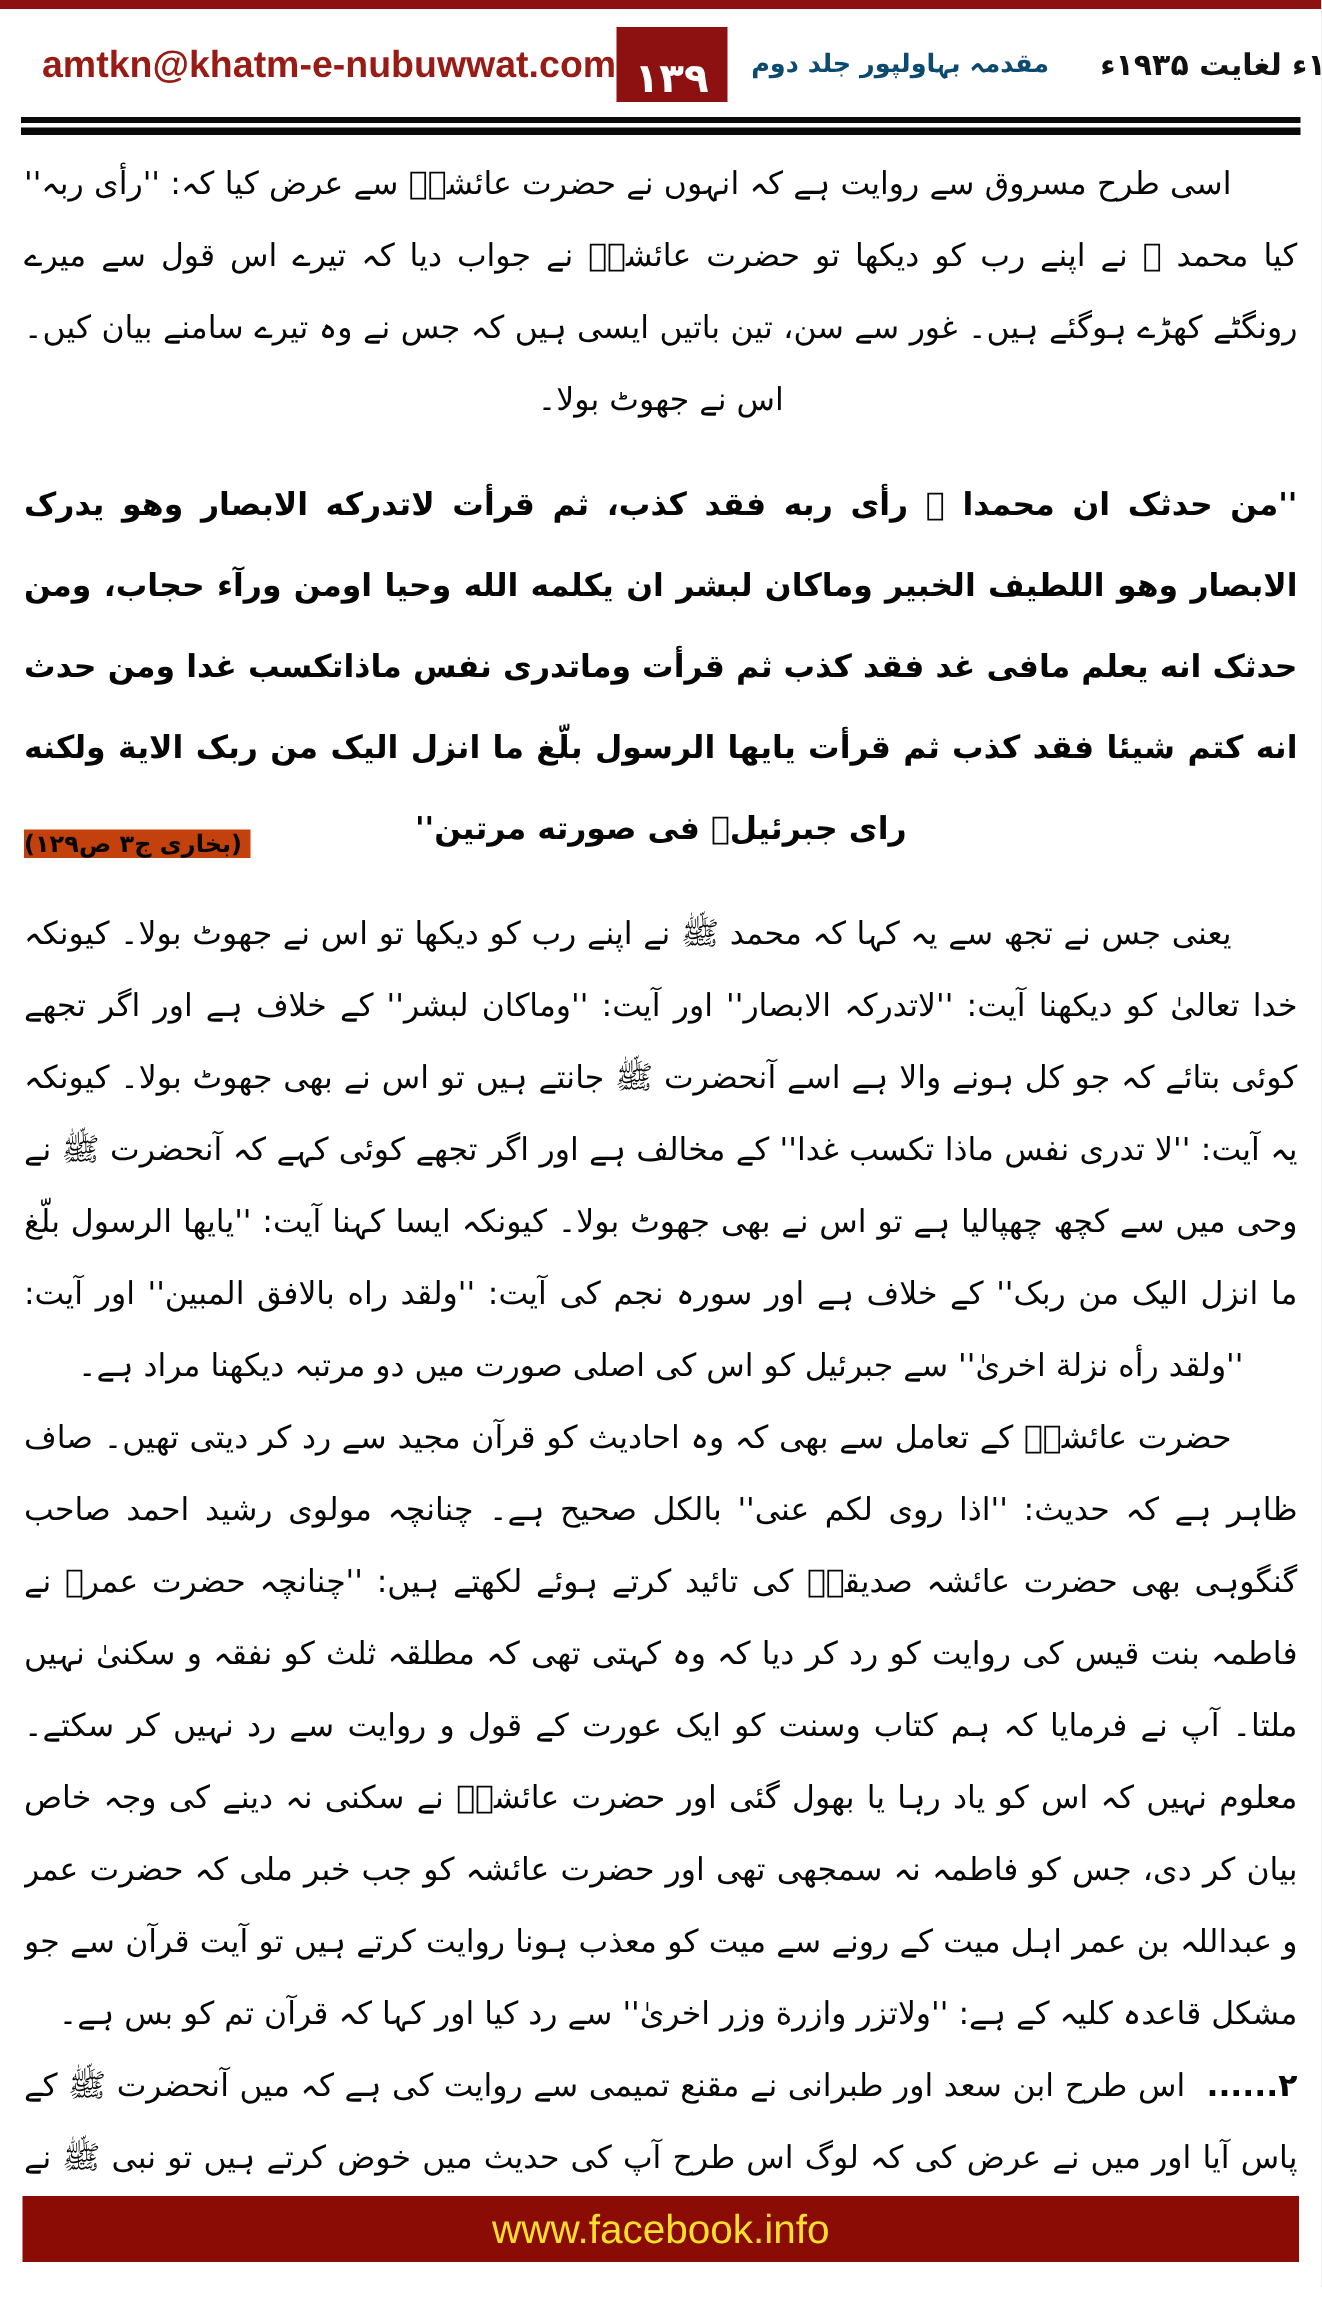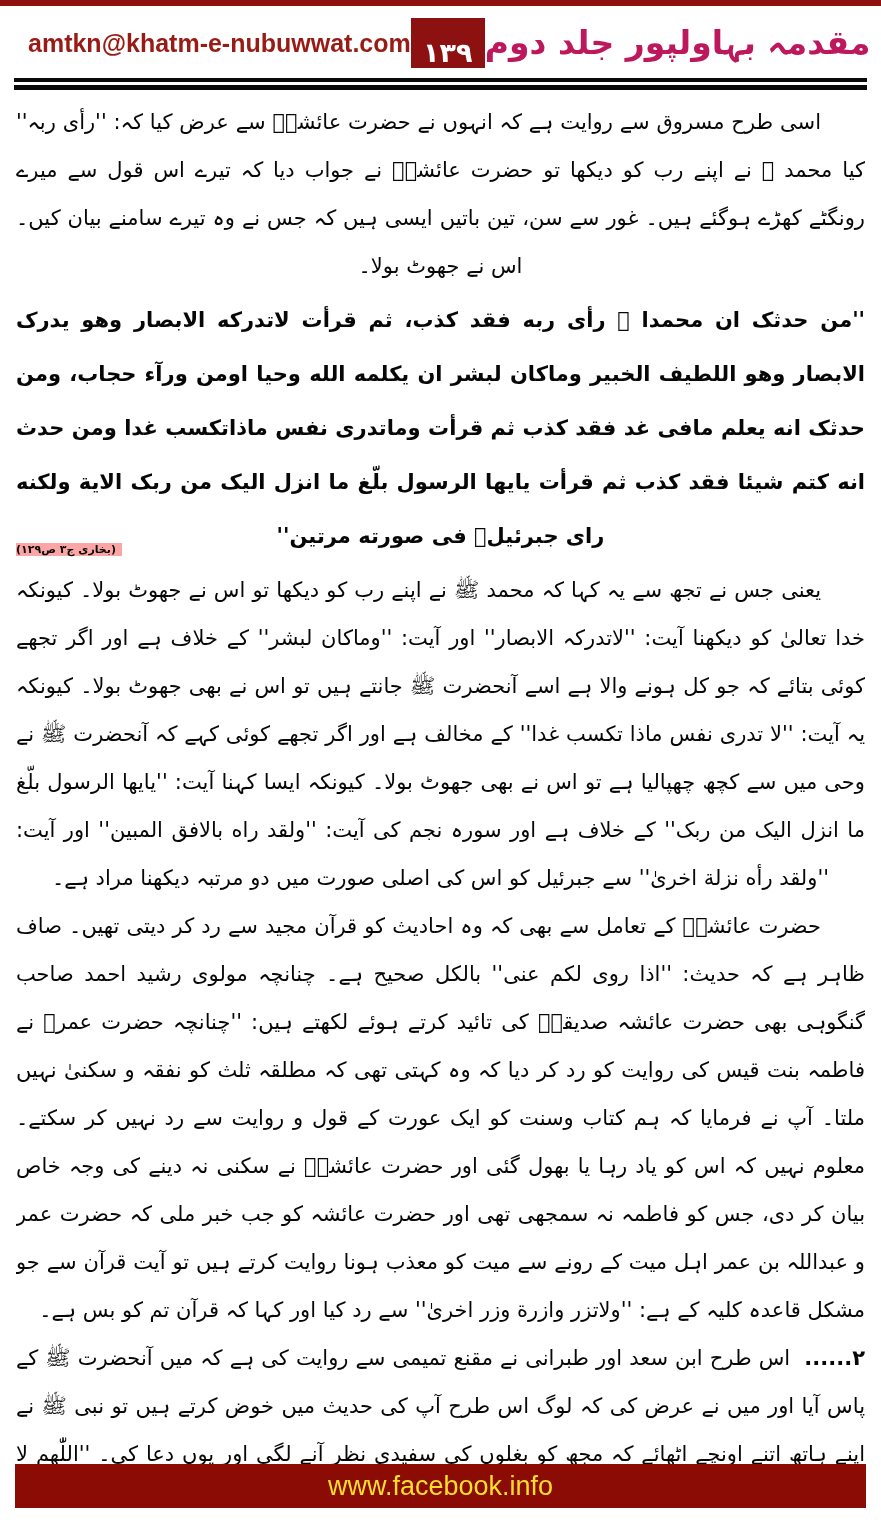--- a/index.html
+++ b/index.html
@@ -22,48 +22,48 @@
   .pagenum-box{
     background:#8e1111;color:#ffffff;min-width:62px;height:50px;
     display:flex;align-items:flex-end;justify-content:center;
     font-size:27px;font-weight:bold;padding:0 6px;
   }
   .header-titles{
     display:flex;flex-direction:row-reverse;align-items:center;gap:34px;
     direction:rtl;white-space:nowrap;
   }
   .book-title{
-    color:#be185d;font-size:33px;font-weight:bold;line-height:1.1;
+    color:#0c4a6e;font-size:17px;font-weight:bold;line-height:1.1;padding-left:16px;
   }
   .date-range{
     color:#111111;font-size:20px;font-weight:bold;line-height:1.1;
   }
   
   .divider{
     margin:0 14px;height:3px;background:#ffffff;
     border-top:4px solid #0a0a0a;border-bottom:5px solid #0a0a0a;
   }
   
   .body{
     direction:rtl;margin:8px 16px 0 16px;height:1368px;overflow:hidden;
     color:#070707;
   }
   p.urdu{
     margin:0;font-size:21px;line-height:48px;text-align:justify;
   }
   p.urdu.indent{text-indent:44px;}
   p.urdu.last-center{text-align-last:center;}
-  .quote-block{position:relative;margin:3px 0;}
+  .quote-block{position:relative;margin:19px 0;}
   p.quote-ar{
     margin:0;font-size:21px;font-weight:bold;line-height:54px;
     text-align:justify;text-align-last:center;
   }
   .citation{
-    position:absolute;left:0;bottom:7px;font-size:11px;font-weight:bold;
-    white-space:nowrap;background:#fca5a5;padding-right:6px;
+    position:absolute;left:0;bottom:7px;font-size:16px;font-weight:bold;
+    white-space:nowrap;background:#c2410c;padding-right:6px;
   }
   .para-num{font-weight:bold;letter-spacing:1px;}
   
   .footer-bar{
     position:absolute;left:15px;right:15px;bottom:23px;height:44px;
     background:#8b0b05;display:flex;align-items:center;justify-content:center;
     gap:38px;
   }
   .footer-link{
     font-family:"Liberation Sans",sans-serif;color:#ffdf2b;

